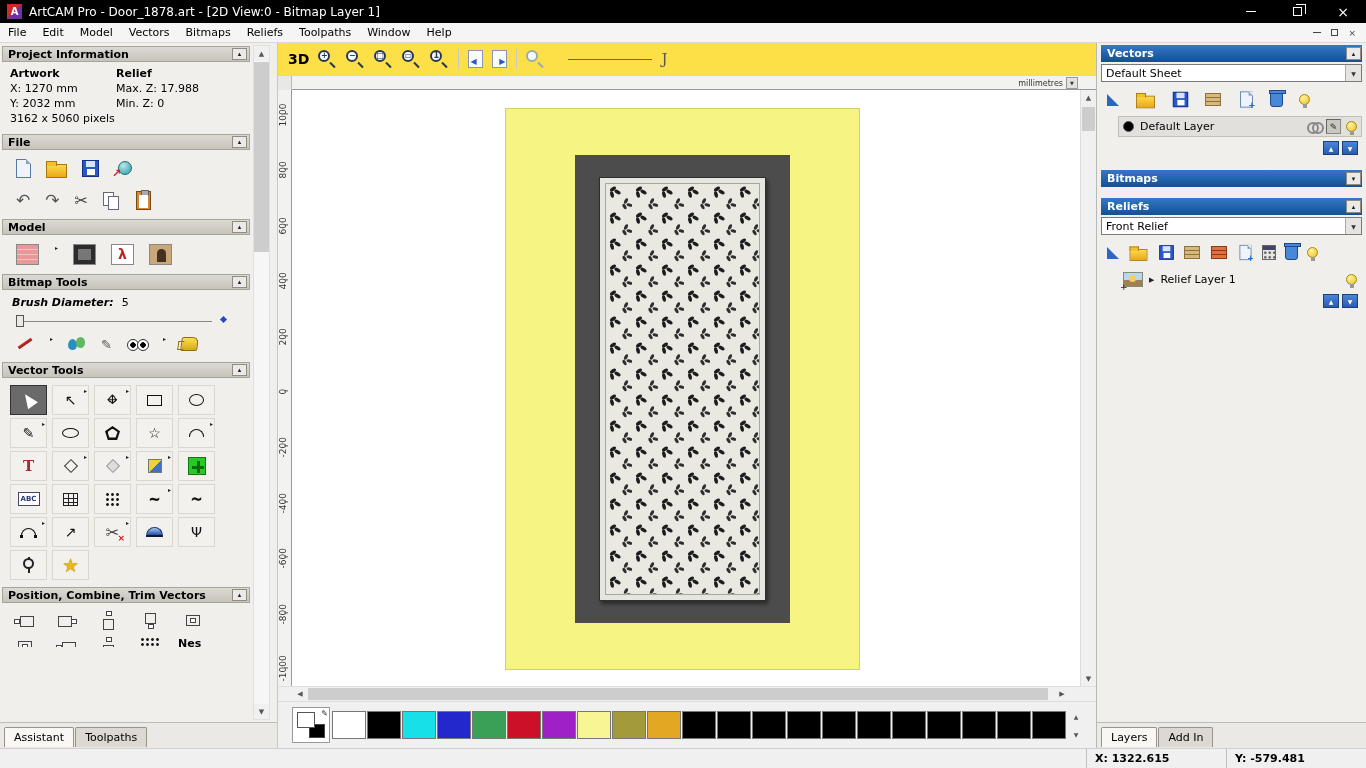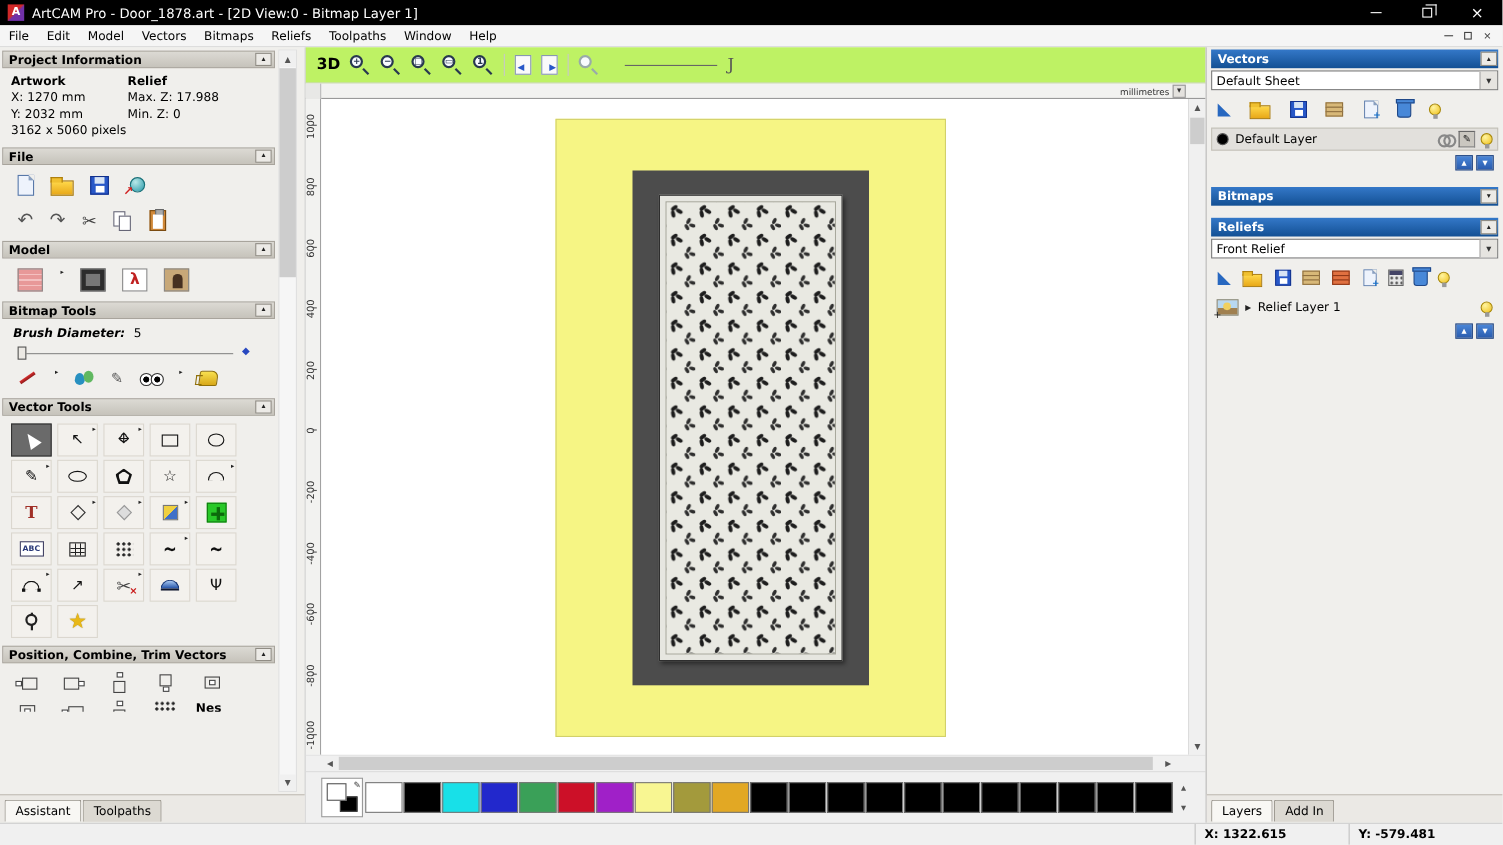--- a/index.html
+++ b/index.html
@@ -137,21 +137,21 @@
   .sb-up { top:0; } .sb-down { bottom:0; }
   .lp-thumb { position:absolute; left:0; top:16px; width:15px; height:190px; background:#cdcdcd; }
 
   
   .tabs { position:absolute; left:0; right:0; bottom:0; height:26px; background:#ebe9e5; border-top:1px solid #c0bcb4; display:flex; align-items:flex-end; padding:0 0 1px 4px; }
   .tab { padding:3px 9px 3px 9px; border:1px solid #98948c; border-bottom:none; background:#dcd9d2; border-radius:2px 2px 0 0; margin-right:1px;margin-top:40px; }
   .tab.active { background:#f8f7f4; }
 
   
   .canvas-col { position:absolute; left:278px; top:43px; width:818px; bottom:20px; background:#f0f0f0; display:flex; flex-direction:column; }
-  .cv-toolbar { height:33px; background:#bef264; border-bottom:1px solid #d4d4d4; display:flex; align-items:center; gap:9px; padding:0 10px; flex:none; }
+  .cv-toolbar { height:33px; background:#fde047; border-bottom:1px solid #d4d4d4; display:flex; align-items:center; gap:9px; padding:0 10px; flex:none; }
   .btn-3d { font-weight:bold; font-size:14px; }
   .mag { position:relative; width:19px; height:19px; }
   .mag .lens { width:12px; height:12px; border:2px solid #283850; border-radius:50%; display:flex; align-items:center; justify-content:center; font-size:8px; font-weight:bold; color:#283850; background:#f8fbff; }
   .mag .handle { position:absolute; width:7px; height:2px; background:#283850; transform:rotate(45deg); right:1px; bottom:3px; }
   .mag.disabled .lens { border-color:#9aa; color:#9aa; } .mag.disabled .handle { background:#9aa; }
   .vsep { width:1px; height:20px; background:#c8c8c8; }
   .pgnav { width:15px; height:18px; background:#fafafa; border:1px solid #8898b0; position:relative; }
   .pgnav .bl { position:absolute; bottom:1px; color:#2858c8; font-size:8px; line-height:1; }
   .pgnav .bl.l { left:1px; } .pgnav .bl.r { right:1px; }
   .linep { width:84px; height:1px; background:#666; }
@@ -210,21 +210,21 @@
   .stack i:nth-child(1){ top:0; } .stack i:nth-child(2){ top:4px; } .stack i:nth-child(3){ top:8px; }
   .stack.red i { background:#e07040; border-color:#903818; }
   .trash { width:13px; height:15px; background:#4888d8; border:1px solid #204888; border-radius:0 0 3px 3px; position:relative; }
   .trash::before { content:''; position:absolute; left:-2px; top:-3px; width:15px; height:2px; background:#4888d8; border:1px solid #204888; }
   .bulb { width:11px; height:11px; border-radius:50%; background:radial-gradient(circle at 35% 30%,#fff4a0,#f0c018); border:1px solid #a88808; position:relative; }
   .bulb::after { content:''; position:absolute; left:3px; bottom:-4px; width:4px; height:4px; background:#999; }
   .calc { width:14px; height:15px; background:#e8e8e8; border:1px solid #666; background-image:linear-gradient(to bottom,#446 0 4px,transparent 4px), radial-gradient(circle,#555 1px,transparent 1.4px); background-size:100% 100%, 4.5px 4.5px; }
   .pgplus { position:relative; }
   .pgplus::before { content:'+'; position:absolute; right:-4px; bottom:-4px; color:#1870c8; font-weight:bold; font-size:10px; }
 
-  .layer-row { height:21px; margin:1px 4px 0 4px; background:#e2e0dc; border:1px solid #c4c0b8; display:flex; align-items:center; gap:6px; padding:0 4px; }
+  .layer-row { height:21px; margin:1px 4px 0 21px; background:#e2e0dc; border:1px solid #c4c0b8; display:flex; align-items:center; gap:6px; padding:0 4px; }
   .circ-swatch { width:11px; height:11px; border-radius:50%; background:#000; border:1px solid #555; flex:none; }
   .lr-right { margin-left:auto; display:flex; align-items:center; gap:5px; }
   .chain { width:14px; height:9px; position:relative; }
   .chain::before,.chain::after { content:''; position:absolute; top:0; width:8px; height:8px; border:2px solid #888; border-radius:50%; }
   .chain::before { left:0; } .chain::after { left:5px; }
   .editbtn { width:15px; height:15px; background:#cac7c0; border:1px solid #888; border-top-color:#666; border-left-color:#666; display:flex; align-items:center; justify-content:center; font-size:9px; color:#222; }
   .updown { display:flex; justify-content:flex-end; gap:3px; margin:4px 8px 0 0; }
   .ud-btn { width:16px; height:14px; background:linear-gradient(#4a86d8,#2a5cae); border:1px solid #1a4080; color:#fff; font-size:6px; display:flex; align-items:center; justify-content:center; }
   .relief-thumb { width:20px; height:15px; border:1px solid #887; background:linear-gradient(#b8d8f0 55%,#a08050 55%); position:relative; flex:none; }
   .relief-thumb::before { content:''; position:absolute; left:5px; top:2px; width:7px; height:7px; border-radius:50%; background:#f0d060; }

